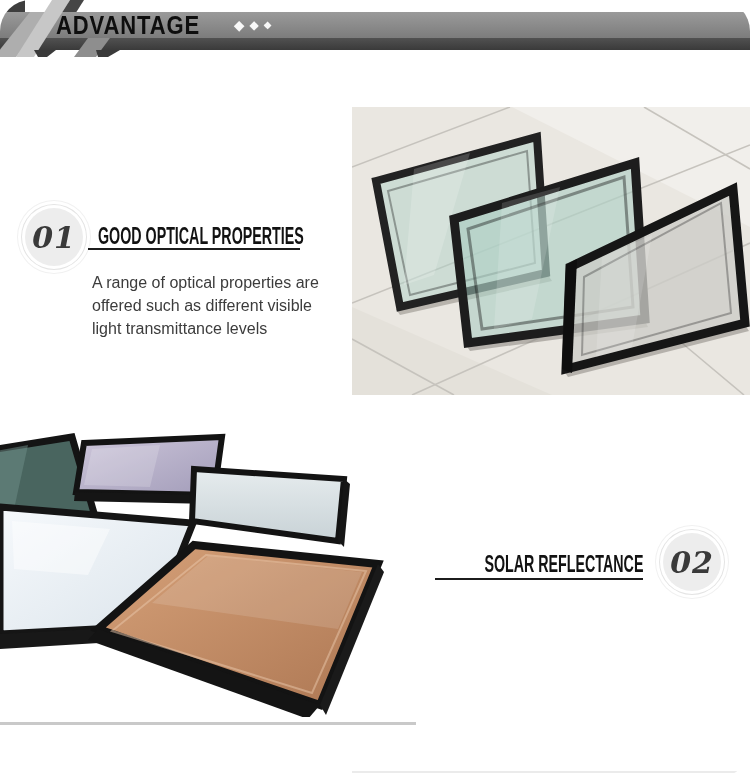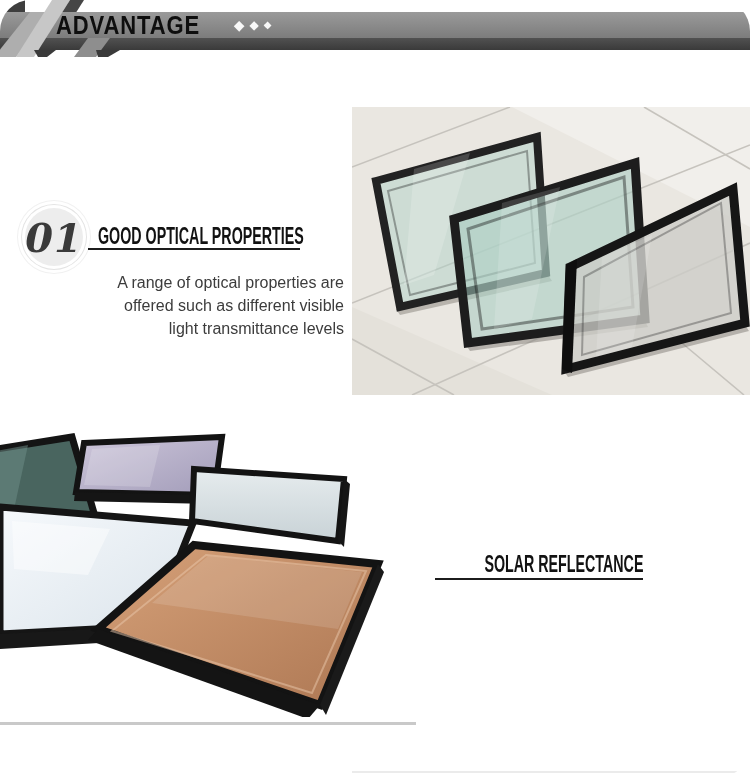--- a/index.html
+++ b/index.html
@@ -11,35 +11,35 @@
   .banner svg { position:absolute; left:0; top:0; }
   .banner-text-row { position:absolute; left:56px; top:12px; height:26px; display:flex; align-items:center; }
   .banner-title { font-size:25px; font-weight:bold; color:#0e0e0e; letter-spacing:1px; transform:scaleX(.88); transform-origin:left center; white-space:nowrap; }
   .banner-diamonds { display:flex; align-items:center; gap:5px; margin-left:14px; }
   .dmd { color:#f8f8f8; line-height:1; }
   .dmd1 { font-size:14px; } .dmd2 { font-size:12px; } .dmd3 { font-size:10px; }
 
   
   .num-circle { position:absolute; border-radius:50%; background:#ededed; display:flex; align-items:center; justify-content:center;
     box-shadow: 0 0 0 3px #ffffff, 0 0 0 4px #e4e4e4, 0 0 0 7px #ffffff, 0 0 0 8px #f1f1f1;
-    font-family:"DejaVu Serif", serif; font-style:italic; font-weight:bold; font-size:40px; color:#3a3a3a; letter-spacing:1px; }
+    font-family:"DejaVu Serif", serif; font-style:italic; font-weight:bold; font-size:30px; color:#3a3a3a; letter-spacing:1px; }
   .circle-01 { left:25px; top:208px; width:58px; height:58px; }
   .circle-02 { left:663px; top:533px; width:58px; height:58px; }
 
   
   .adv-heading { position:absolute; font-size:23px; font-weight:bold; color:#121212; white-space:nowrap; letter-spacing:0; }
   .heading-1 { left:98px; top:223px; transform:scaleX(.62); transform-origin:left center; }
   .heading-2 { right:107px; top:551px; transform:scaleX(.62); transform-origin:right center; }
   .underline { position:absolute; height:2px; background:#1c1c1c; }
   .underline-1 { left:88px; top:248px; width:212px; }
   .underline-2 { left:435px; top:578px; width:208px; }
 
   
   .adv-body { position:absolute; font-size:16px; color:#3c3c3c; }
-  .body-1 { left:92px; top:271px; width:252px; line-height:23px; text-align:right; }
+  .body-1 { left:92px; top:271px; width:252px; line-height:23px; text-align:left; }
   .body-2 { left:415px; top:596px; width:245px; line-height:27px; text-align:center; }
 
   
   .photo { position:absolute; }
   .photo-1 { left:352px; top:107px; width:398px; height:288px; }
   .photo-2 { left:0px; top:425px; width:392px; height:292px; }
 
   
   .divider { position:absolute; left:0; top:722px; width:416px; height:3px; background:#c9c9c9; }
   .bottom-faint-line { position:absolute; left:352px; top:771px; width:398px; height:2px; background:#ebebeb; }
@@ -161,17 +161,20 @@
       <polygon points="194,120 378,139 320,280 98,204" fill="url(#gBronze)" stroke="#131313" stroke-width="8"></polygon>
       <polygon points="98,204 320,280 308,294 88,215" fill="#141414"></polygon>
       <polygon points="378,139 384,147 326,290 320,280" fill="#1a1a1a"></polygon>
       <polygon points="208,131 362,147 338,204 152,178" fill="#ffffff" opacity=".13"></polygon>
       <polygon points="206,130 366,146 312,268 112,206" fill="none" stroke="#e9c7ab" stroke-opacity=".5" stroke-width="2"></polygon>
     </svg>
   </div>
 
   <div class="adv-heading heading-2">SOLAR REFLECTANCE</div>
   <div class="underline underline-2"></div>
+  <div class="num-circle circle-02">
+    <span>02</span>
+  </div>
 
   <div class="divider"></div>
   <div class="bottom-faint-line"></div>
 
 </div>
 
 </body></html>

